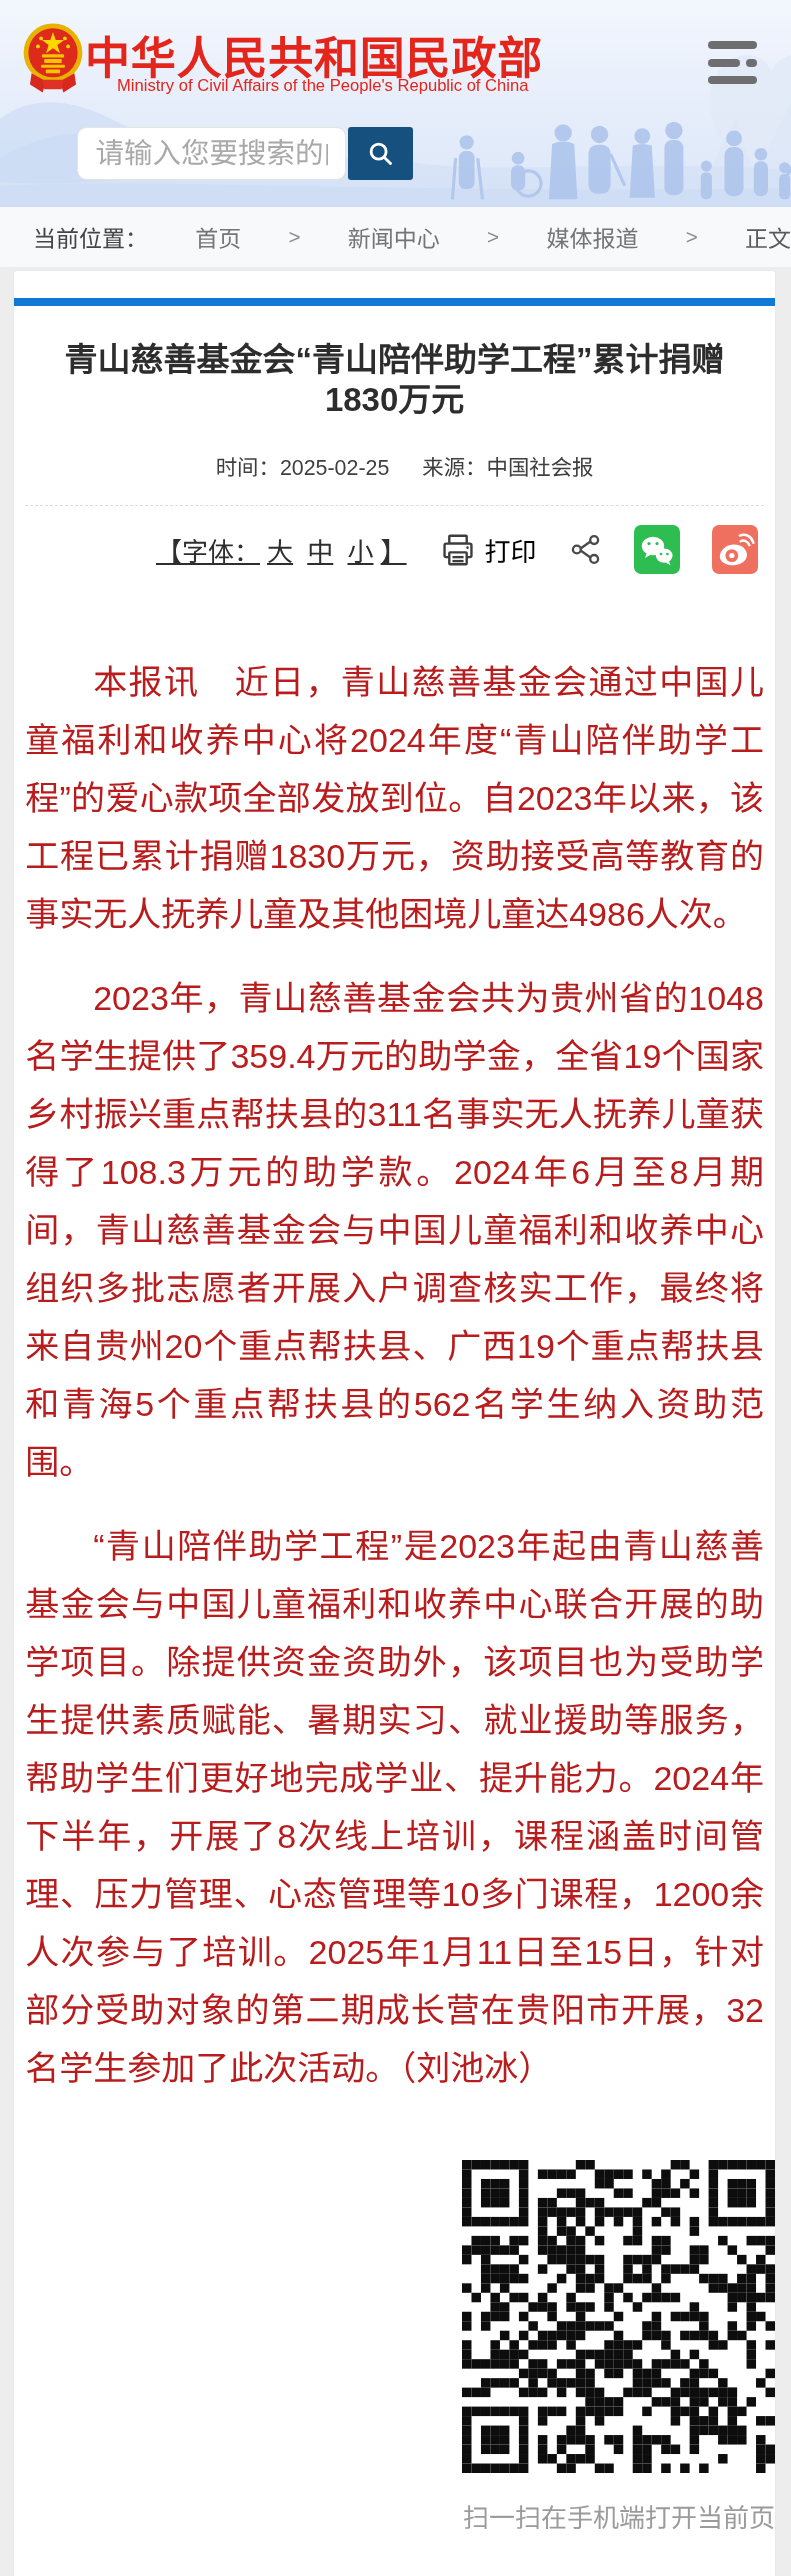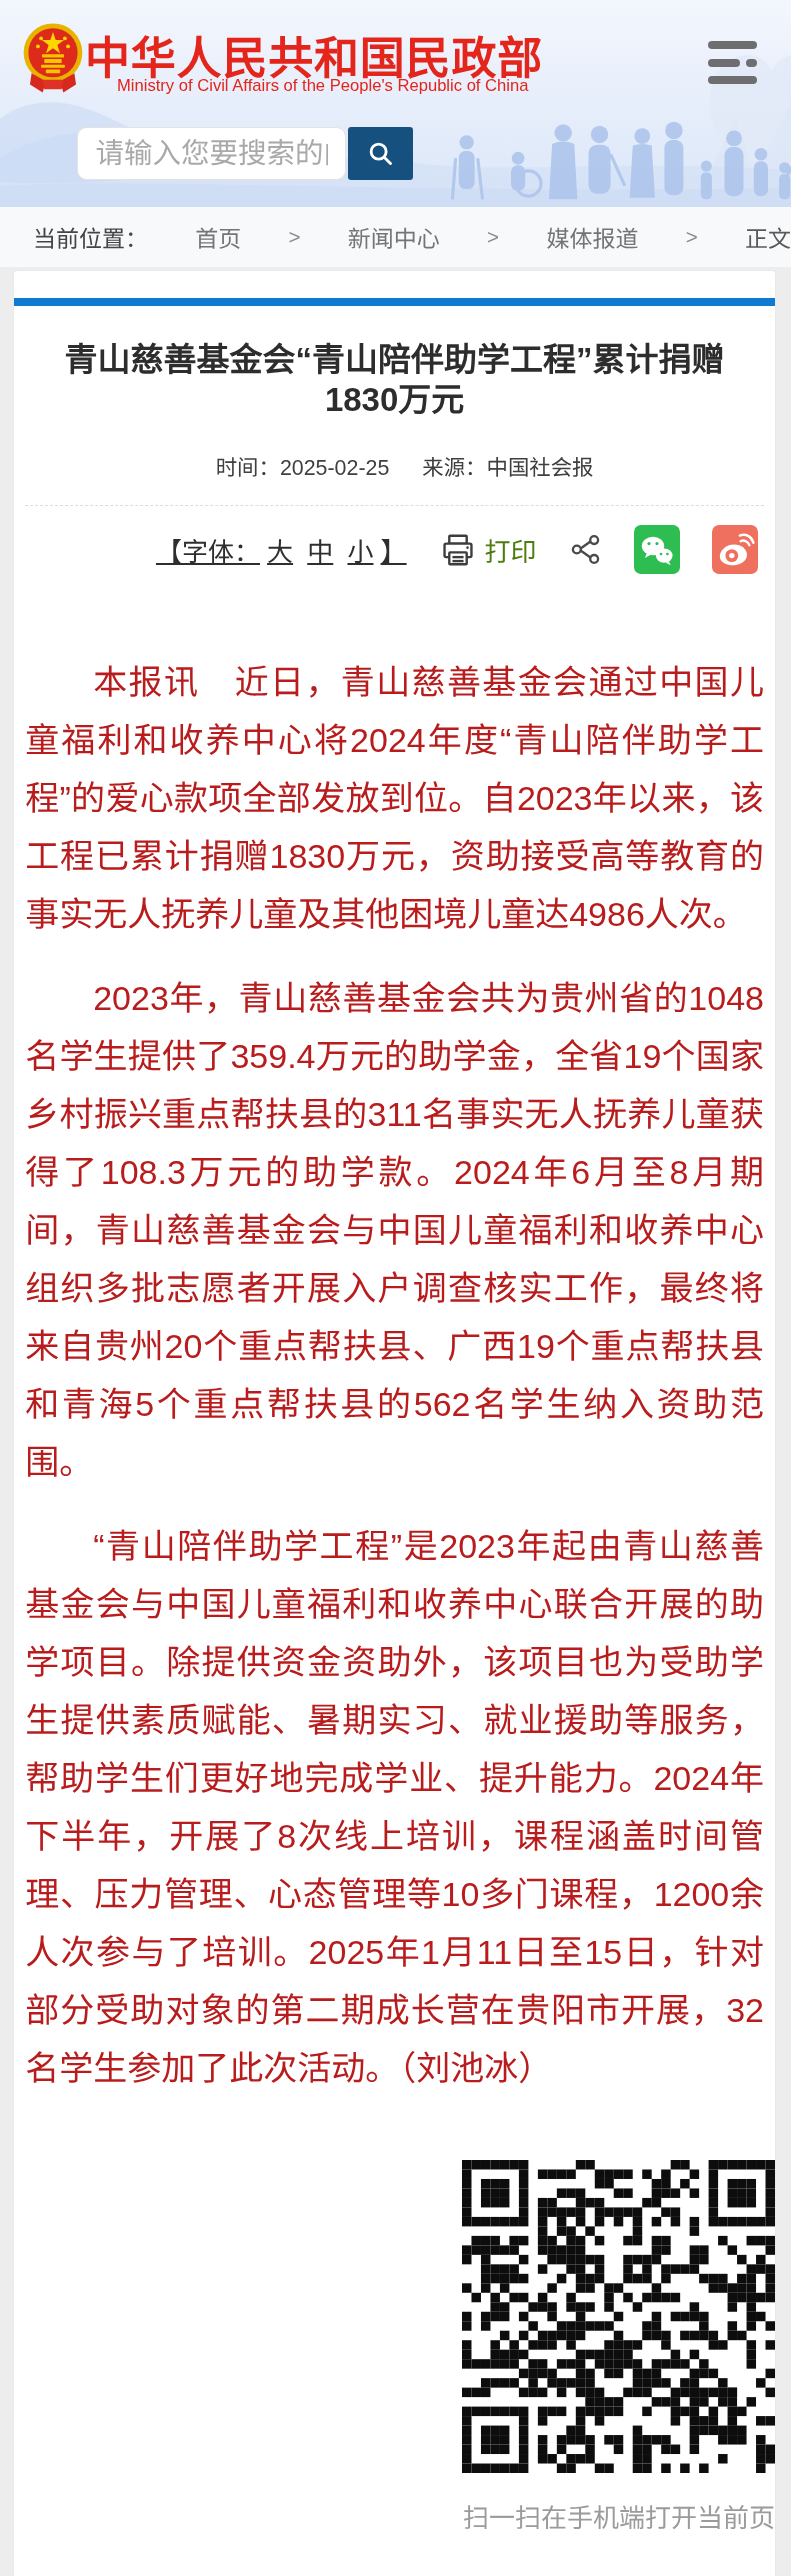--- a/index.html
+++ b/index.html
@@ -41,21 +41,21 @@
   .accent-bar { height:8px; width:100%; background:#0f7ad3; }
   .article-title { margin-top:34px; text-align:center; font-size:33px; line-height:40px;
     font-weight:bold; color:#2d2d2d; padding:0 32px; }
   .meta { margin-top:30px; display:flex; justify-content:center; gap:33px; font-size:21.4px; color:#3f3f3f;padding-left:20px; }
   .dashed { margin:24px 11px 0; border-top:1.6px dashed #dcdcdc; }
   .toolbar { margin-top:19px; padding-right:17.4px; display:flex; justify-content:flex-end;
     align-items:center; gap:32px; }
   .font-ctrl { font-size:26px; color:#2e2e2e; display:flex; align-items:center;text-decoration:underline; }
   .font-ctrl a { color:#2e2e2e; text-decoration:none; cursor:pointer; margin:0 7.1px; }
   .tool-btn { background:transparent; border:none; display:flex; align-items:center; gap:8px;
-    font-size:26px; color:#4d7c0f; cursor:pointer; font-family:inherit; }
+    font-size:26px; color:#000000; cursor:pointer; font-family:inherit; }
   .badge-btn { width:46px; height:49px; border:none; border-radius:7.1px; display:flex; align-items:center;
     justify-content:center; cursor:pointer; padding:0; }
   .badge-btn.wechat { background:#2ebd51; }
   .badge-btn.weibo { background:#ef705f; }
 
   .article-body { margin-top:79px; }
   .article-body p { font-size:34px; line-height:58px; color:#b91c1c; text-indent:2em;
     margin:0 11px 26px; text-align:justify; }
 
   .qr-wrap { margin-top:63px; display:flex; flex-direction:column; align-items:flex-end; }

